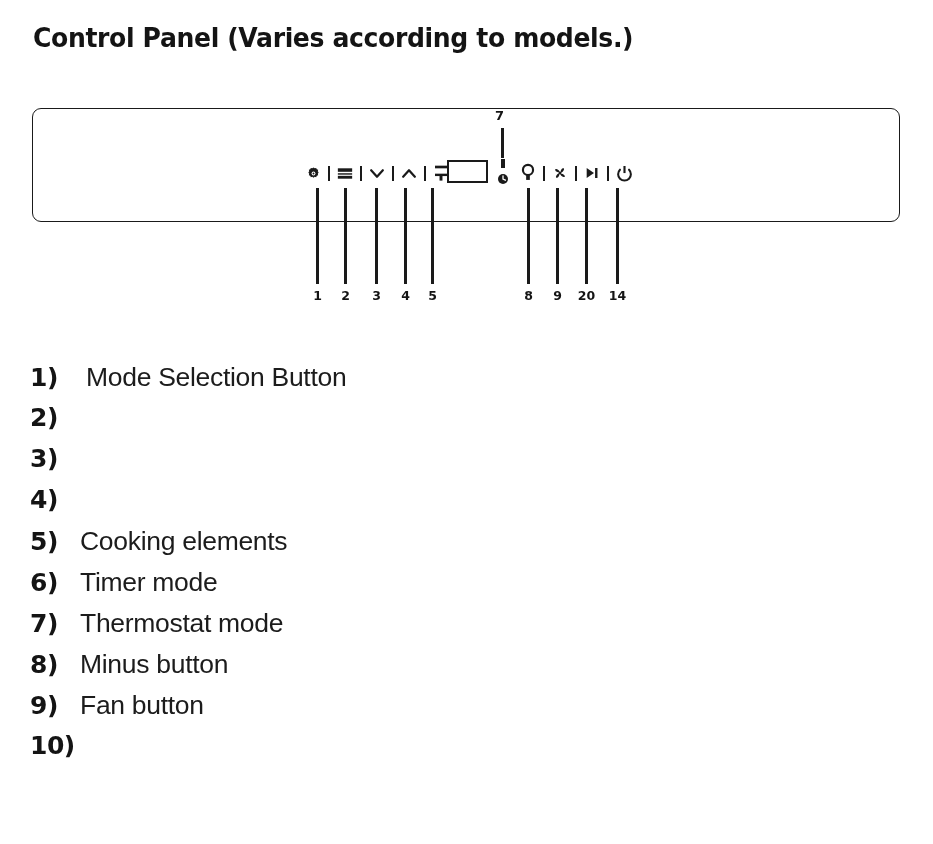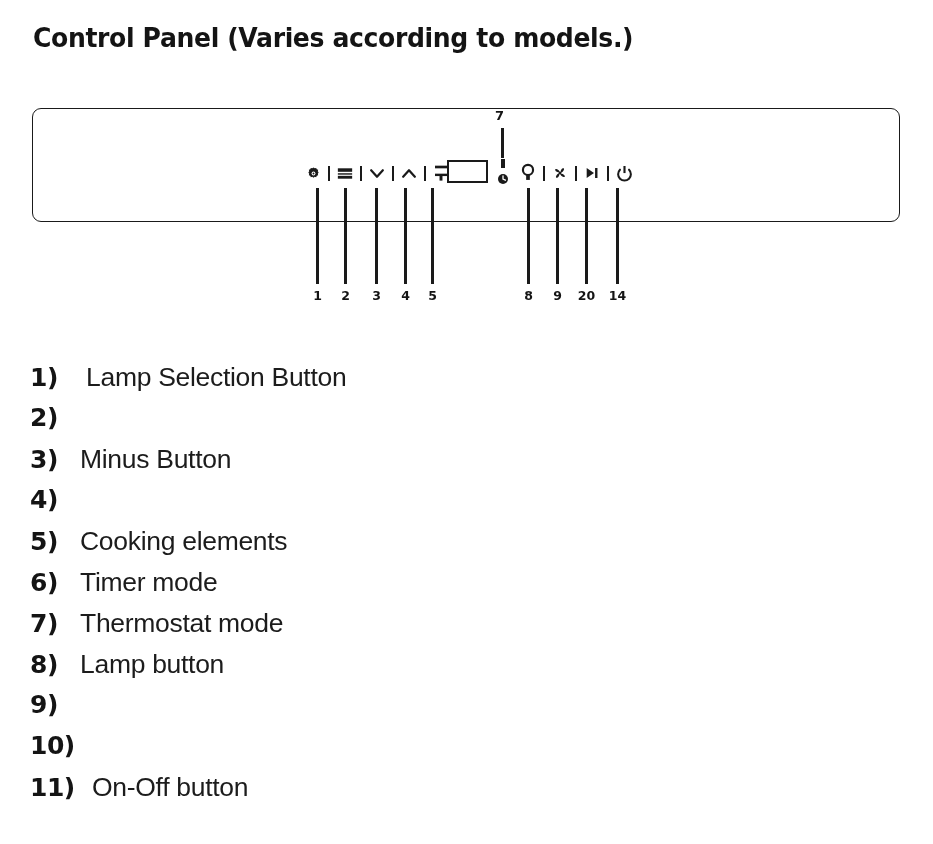--- a/index.html
+++ b/index.html
@@ -328,51 +328,47 @@
   </div>
   <div class="callout" style="left:616px;">
     <div class="stem"></div>
     <div class="num">14</div>
   </div>
 </div>
 
 <div class="legend">
   <div class="legend-row indent-extra">
     <span class="legend-num">1)</span>
-    <span class="legend-text">Lamp Selection Button</span>
+    <span class="legend-text">Mode Selection Button</span>
   </div>
   <div class="legend-row">
     <span class="legend-num">2)</span>
   </div>
   <div class="legend-row">
     <span class="legend-num">3)</span>
-    <span class="legend-text">Minus Button</span>
   </div>
   <div class="legend-row">
     <span class="legend-num">4)</span>
   </div>
   <div class="legend-row">
     <span class="legend-num">5)</span>
     <span class="legend-text">Cooking elements</span>
   </div>
   <div class="legend-row">
     <span class="legend-num">6)</span>
     <span class="legend-text">Timer mode</span>
   </div>
   <div class="legend-row">
     <span class="legend-num">7)</span>
     <span class="legend-text">Thermostat mode</span>
   </div>
   <div class="legend-row">
     <span class="legend-num">8)</span>
-    <span class="legend-text">Lamp button</span>
+    <span class="legend-text">Minus button</span>
   </div>
   <div class="legend-row">
     <span class="legend-num">9)</span>
+    <span class="legend-text">Fan button</span>
   </div>
   <div class="legend-row">
     <span class="legend-num wide">10)</span>
   </div>
-  <div class="legend-row">
-    <span class="legend-num wide">11)</span>
-    <span class="legend-text">On-Off button</span>
-  </div>
 </div>
 
 </body></html>

